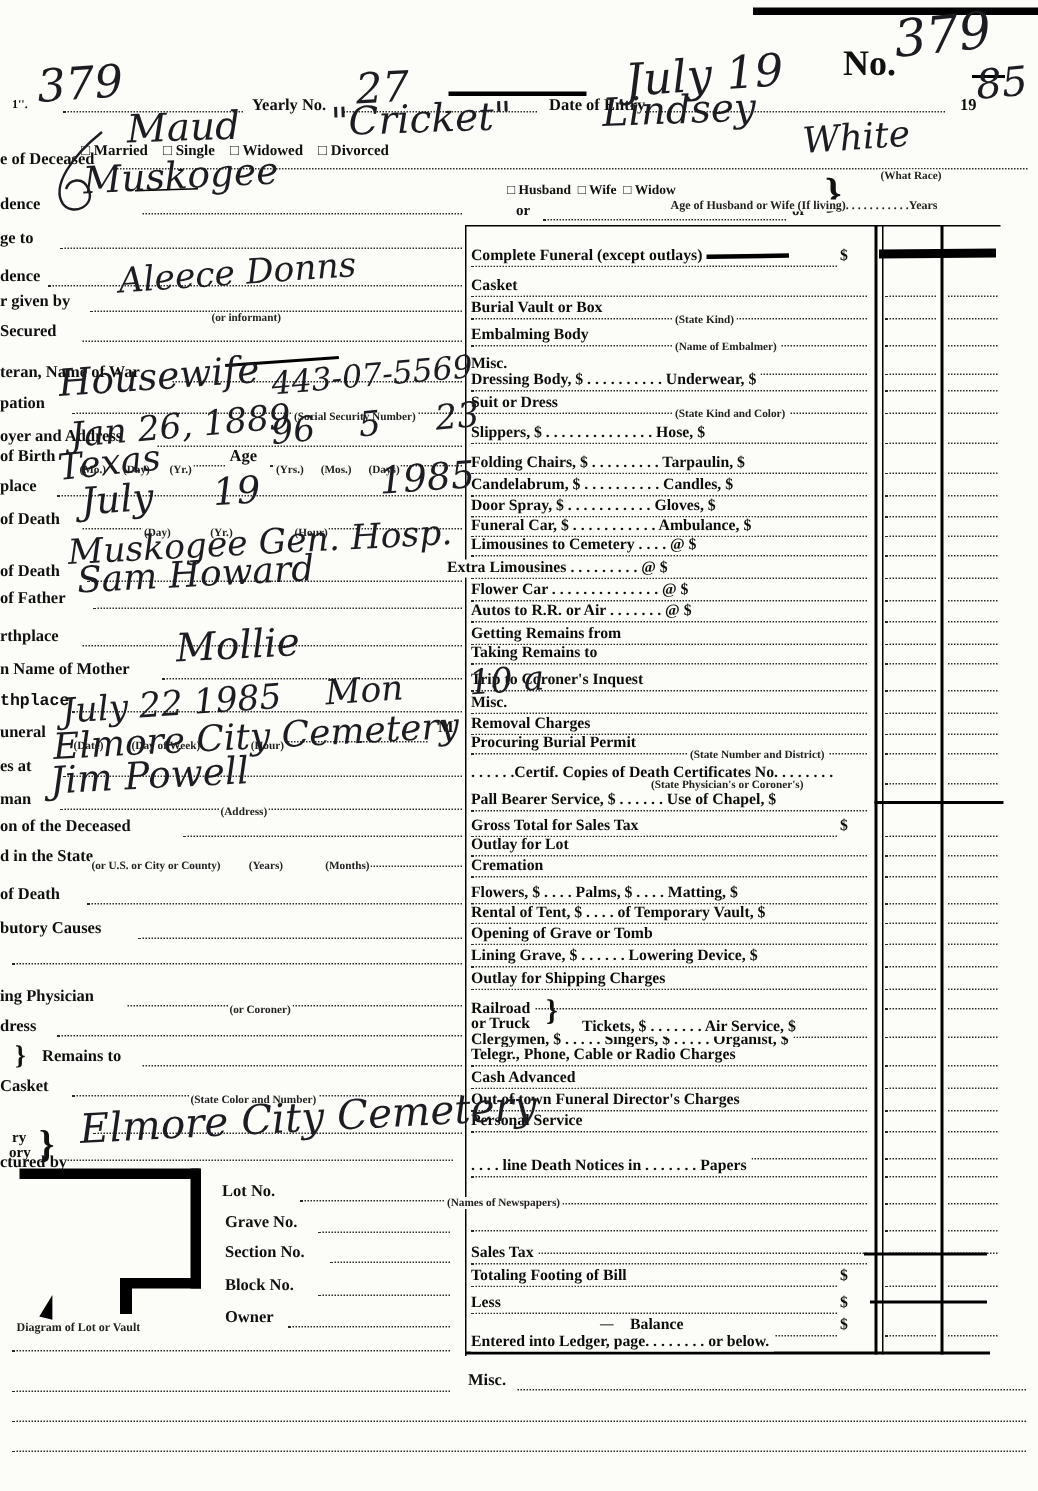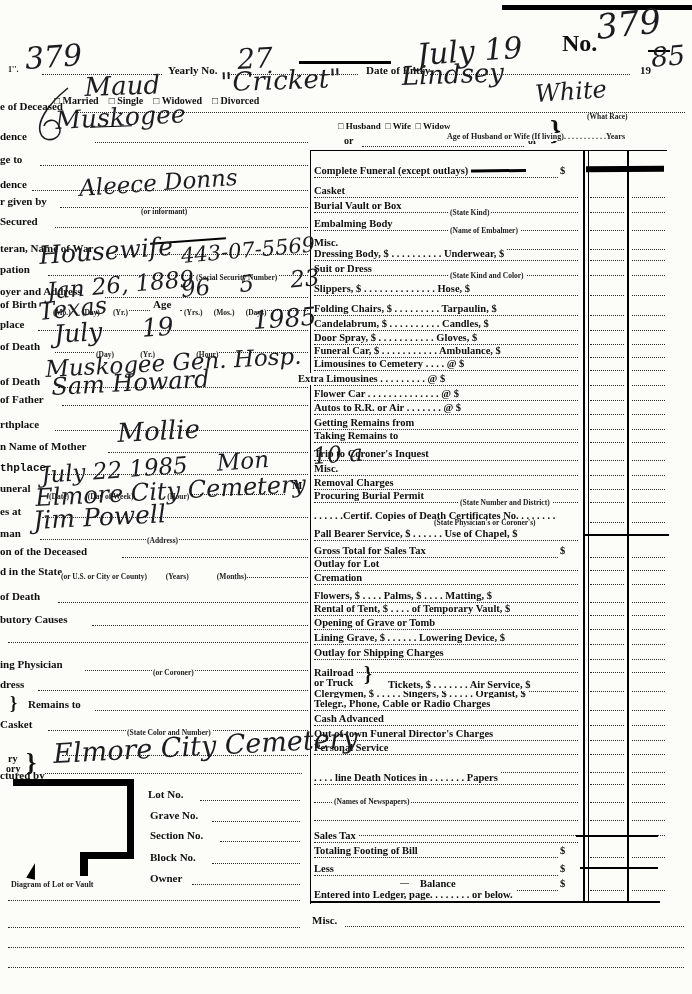--- a/index.html
+++ b/index.html
@@ -378,21 +378,21 @@
     <div class="dl" style="left: 314px; top: 760px; width: 264px;"></div>
     <div class="dl" style="left: 590px; top: 760px; width: 34px;"></div>
     <div class="dl" style="left: 632px; top: 760px; width: 33px;"></div>
     <div class="dl" style="left: 314px; top: 772px; width: 264px;"></div>
     <div class="cl" style="left: 314px; top: 772px;">. . . . line Death Notices in . . . . . . . Papers</div>
     <div class="dl" style="left: 590px; top: 772px; width: 34px;"></div>
     <div class="dl" style="left: 632px; top: 772px; width: 33px;"></div>
     <div class="dl" style="left: 314px; top: 790px; width: 264px;"></div>
     <div class="dl" style="left: 590px; top: 790px; width: 34px;"></div>
     <div class="dl" style="left: 632px; top: 790px; width: 33px;"></div>
-    <div class="cs" style="left: 332px; top: 798px;">(Names of Newspapers)</div>
+    <div class="cs" style="left: 296px; top: 798px;">(Names of Newspapers)</div>
     <div class="dl" style="left: 314px; top: 808px; width: 264px;"></div>
     <div class="dl" style="left: 590px; top: 808px; width: 34px;"></div>
     <div class="dl" style="left: 632px; top: 808px; width: 33px;"></div>
     <div class="dl" style="left: 314px; top: 823px; width: 264px;"></div>
     <div class="dl" style="left: 590px; top: 823px; width: 34px;"></div>
     <div class="dl" style="left: 632px; top: 823px; width: 33px;"></div>
     <div class="dl" style="left: 314px; top: 830px; width: 264px;"></div>
     <div class="cl" style="left: 314px; top: 830px;">Sales Tax</div>
     <div class="dl" style="left: 314px; top: 845px; width: 244px;"></div>
     <div class="cl" style="left: 314px; top: 845px;">Totaling Footing of Bill</div>

